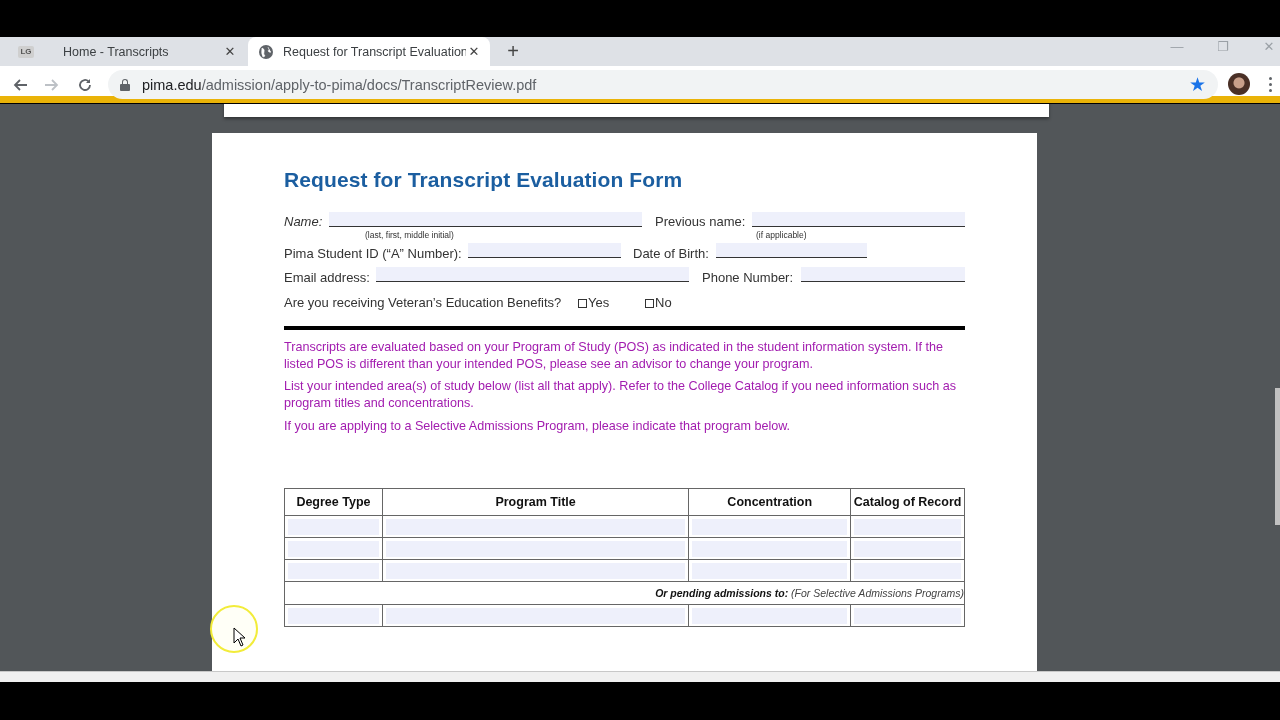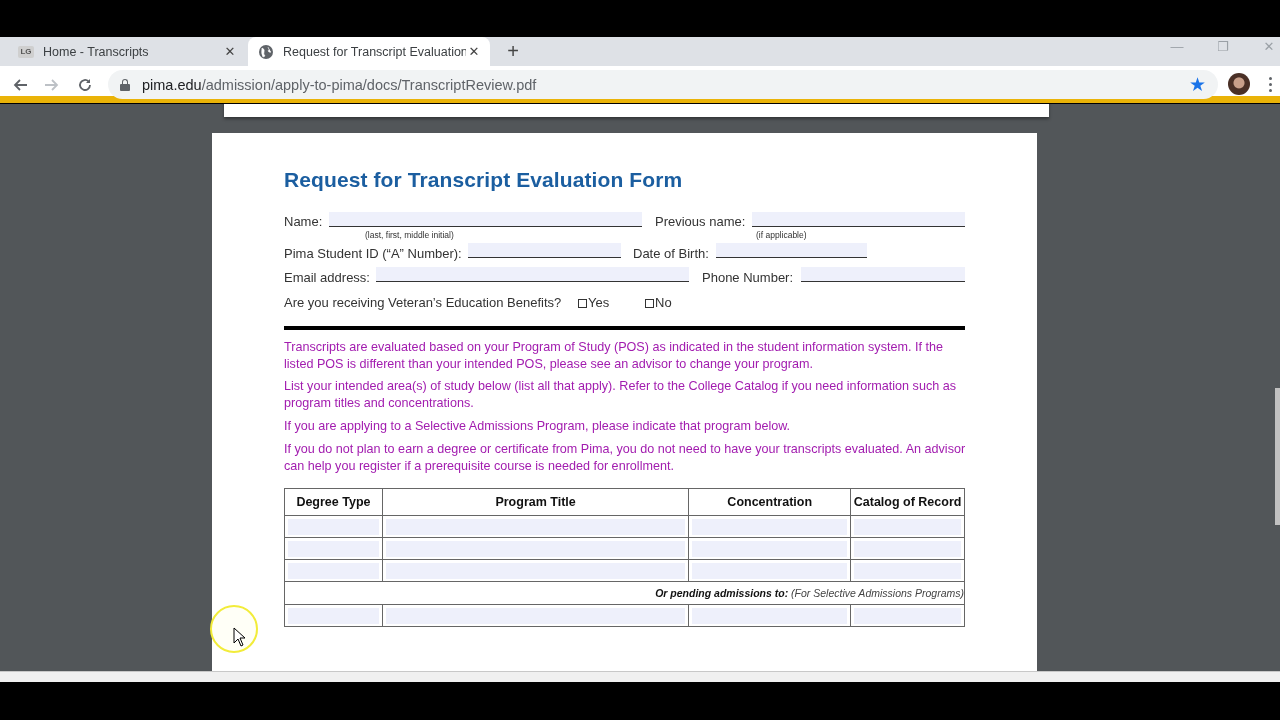--- a/index.html
+++ b/index.html
@@ -1,20 +1,20 @@
 <!DOCTYPE html>
 <html><head>
 <meta charset="utf-8">
 <style>
   * { box-sizing: border-box; margin: 0; padding: 0; }
   html, body { width: 1280px; height: 720px; overflow: hidden; background: #000; font-family: "Liberation Sans", sans-serif; }
   .topbar { position: absolute; left: 0; top: 0; width: 1280px; height: 37px; background: #000; }
   .tabstrip { position: absolute; left: 0; top: 37px; width: 1280px; height: 29px; background: #dee1e6; }
   .tab { position: absolute; top: 0; height: 29px; display: flex; align-items: center; font-size: 12.5px; color: #3c4043; }
-  .tab.inactive { left: 8px; width: 238px; }
+  .tab.inactive { left: 8px; width: 238px; gap: 20px; }
   .tab.active { left: 248px; width: 242px; background: #ffffff; border-radius: 8px 8px 0 0; color: #3c4043; }
   .tab .favicon { width: 16px; height: 16px; margin-left: 10px; margin-right: 9px; display: flex; align-items: center; justify-content: center; }
   .lg-icon { font-size: 8px; font-weight: bold; color: #555; background: #cfcfcf; width: 16px; height: 12px; display: flex; align-items: center; justify-content: center; border-radius: 2px; }
   .tab .title { flex: 1; white-space: nowrap; overflow: hidden; }
   .tab .close { width: 16px; height: 16px; margin-right: 8px; font-size: 13px; color: #444; display: flex; align-items: center; justify-content: center; }
   .newtab { position: absolute; left: 502px; top: 3px; width: 22px; height: 22px; font-size: 20px; color: #444; display: flex; align-items: center; justify-content: center; }
   .winctl { position: absolute; top: 2px; font-size: 13px; color: #9aa0a6; width: 30px; text-align: center; }
 
   .toolbar { position: absolute; left: 0; top: 66px; width: 1280px; height: 37px; background: #ffffff; border-bottom: 7px solid #eab308; }
   .navbtn { position: absolute; top: 6px; width: 26px; height: 26px; display: flex; align-items: center; justify-content: center; color: #5f6368; font-size: 17px; }
@@ -116,21 +116,21 @@
       <span></span>
       <span></span>
     </div>
 </div>
 
 <div class="viewer">
   <div class="page-prev"></div>
   <div class="page">
     <div class="form-title">Request for Transcript Evaluation Form</div>
 
-    <div class="lbl" style="left:72px;top:81px;">Name:</div>
+    <div class="lbl" style="left:72px;top:81px;font-style:italic;">Name:</div>
     <div class="field" style="left:117px;top:79px;width:313px;"></div>
     <div class="hint" style="left:121px;top:97px;padding-left:32px;">(last, first, middle initial)</div>
 
     <div class="lbl" style="left:443px;top:81px;">Previous name:</div>
     <div class="field" style="left:540px;top:79px;width:213px;"></div>
     <div class="hint" style="left:544px;top:97px;">(if applicable)</div>
 
     <div class="lbl" style="left:72px;top:113px;">Pima Student ID (“A” Number):</div>
     <div class="field" style="left:256px;top:110px;width:153px;"></div>
 
@@ -145,21 +145,20 @@
 
     <div class="lbl" style="left:72px;top:162px;">Are you receiving Veteran’s Education Benefits?</div>
     <div class="lbl" style="left:366px;top:162px;"><span class="cb"></span><span>Yes</span></div>
     <div class="lbl" style="left:433px;top:162px;"><span class="cb"></span><span>No</span></div>
 
     <div class="rule"></div>
 
     <div class="para" style="top:206px;">Transcripts are evaluated based on your Program of Study (POS) as indicated in the student information system. If the listed POS is different than your intended POS, please see an advisor to change your program.</div>
     <div class="para" style="top:285px;">If you are applying to a Selective Admissions Program, please indicate that program below.</div>
     <div class="para" style="top:245px;">List your intended area(s) of study below (list all that apply). Refer to the College Catalog if you need information such as program titles and concentrations.</div>
-    <div class="para" style="top:308px;">If you do not plan to earn a degree or certificate from Pima, you do not need to have your transcripts evaluated. An advisor can help you register if a prerequisite course is needed for enrollment.</div>
 
     <table class="tbl">
       <colgroup>
           <col style="width:98px">
           <col style="width:307px">
           <col style="width:162px">
           <col style="width:114px">
         </colgroup>
       <tbody>
           <tr>

